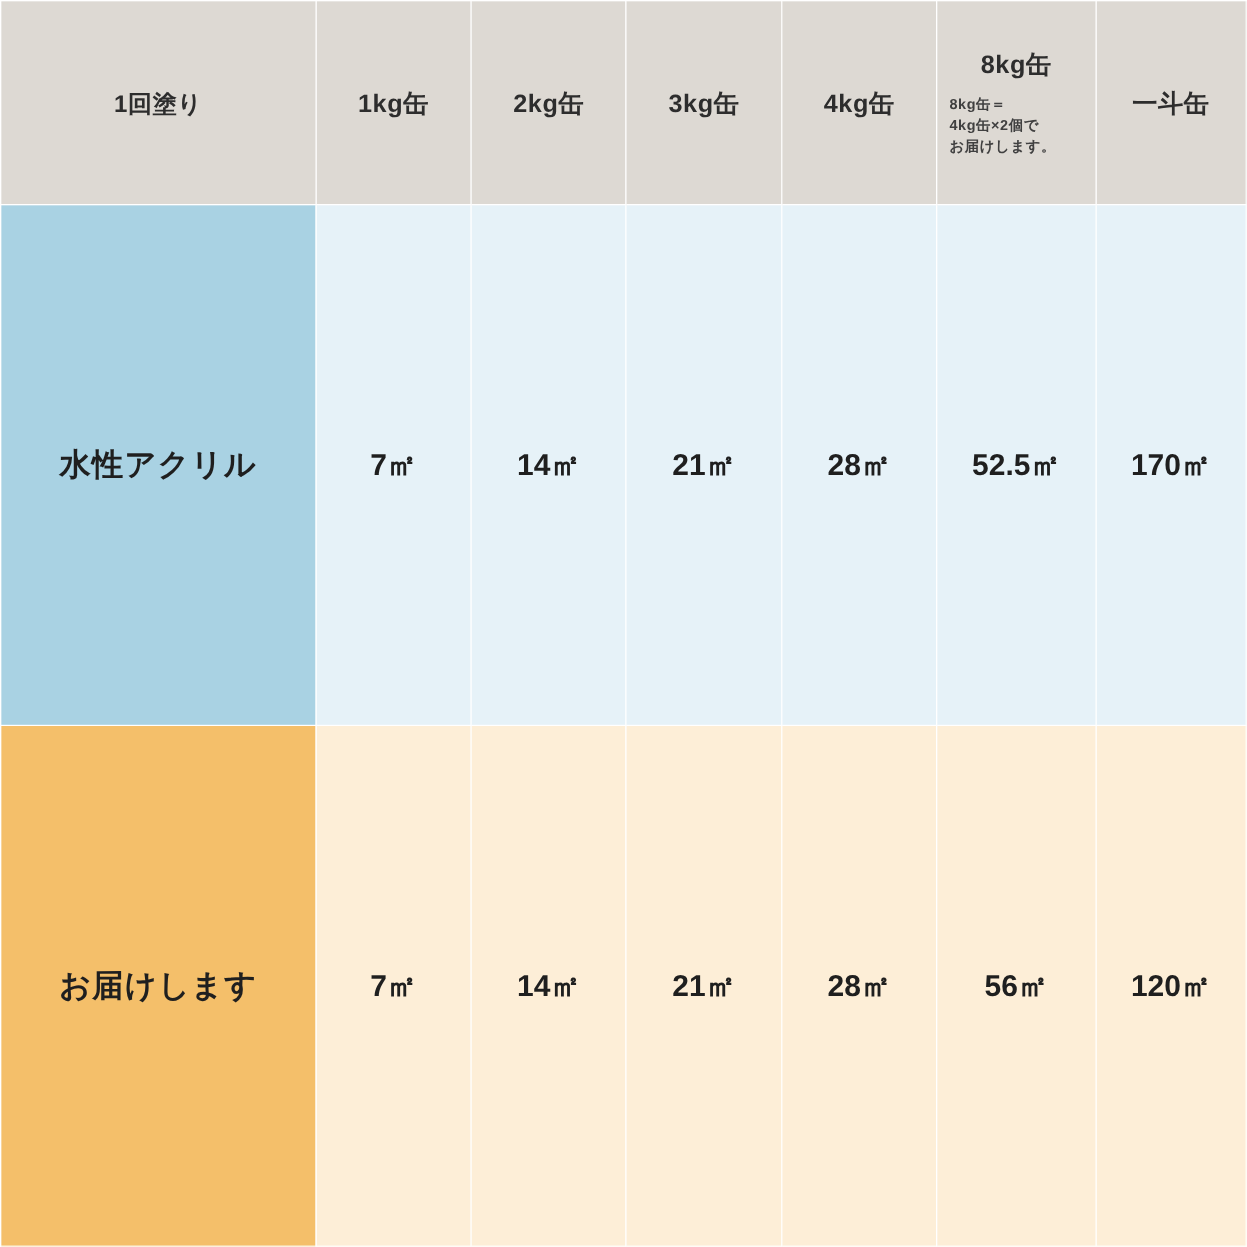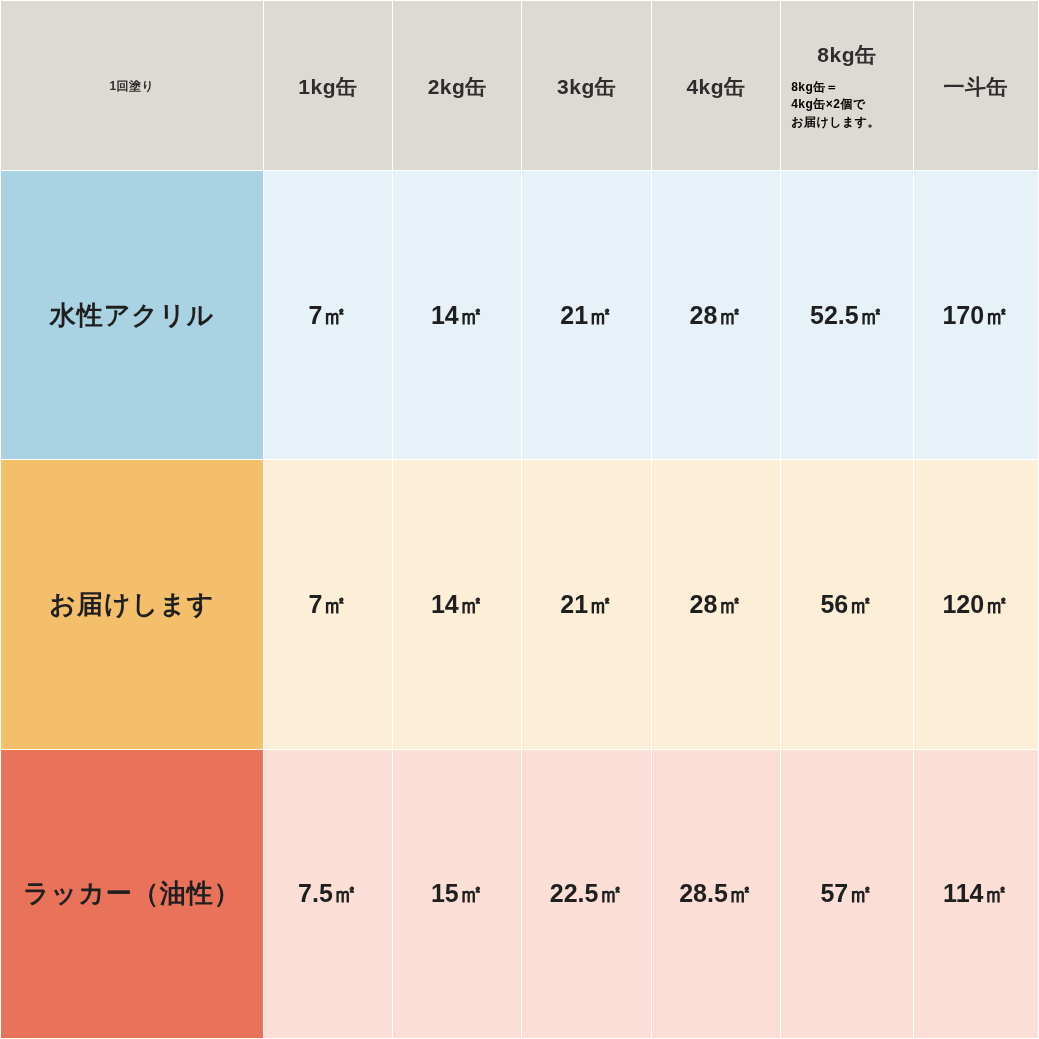--- a/index.html
+++ b/index.html
@@ -35,42 +35,42 @@
   thead tr { height: 170px; }
   thead th {
     background: #ddd9d3;
     color: #2d2d2d;
     font-size: 21px;
     font-weight: bold;
     letter-spacing: 0.5px;
   }
   thead th.corner {
     background: #ddd9d3;
-    font-size: 12px;
+    font-size: 20px;
   }
   .hdr-inner {
     display: flex;
     flex-direction: column;
     align-items: center;
     justify-content: center;
     height: 100%;
     box-sizing: border-box;
     padding-top: 2px;
   }
   .hdr-main { line-height: 1.2; }
   .hdr-note {
     margin-top: 12px;
     font-size: 12px;
     font-weight: bold;
     line-height: 1.45;
     text-align: left;
     width: 100%;
     padding-left: 10px;
     box-sizing: border-box;
-    color: #000000;
+    color: #404040;
   }
 
   
   tbody tr { height: 173px; margin-left: 28px; }
   tbody th.row-label {
     font-size: 26px;
     font-weight: bold;
     color: #1f1f1f;
     letter-spacing: 1px;
   }
@@ -161,23 +161,14 @@
     </tr>
     <tr class="r1">
       <th class="row-label">お届けします</th>
       <td class="val">7㎡</td>
       <td class="val">14㎡</td>
       <td class="val">21㎡</td>
       <td class="val">28㎡</td>
       <td class="val">56㎡</td>
       <td class="val">120㎡</td>
     </tr>
-    <tr class="r3">
-      <th class="row-label">ラッカー（油性）</th>
-      <td class="val">7.5㎡</td>
-      <td class="val">15㎡</td>
-      <td class="val">22.5㎡</td>
-      <td class="val">28.5㎡</td>
-      <td class="val">57㎡</td>
-      <td class="val">114㎡</td>
-    </tr>
   </tbody>
 </table>
 
 </body></html>

